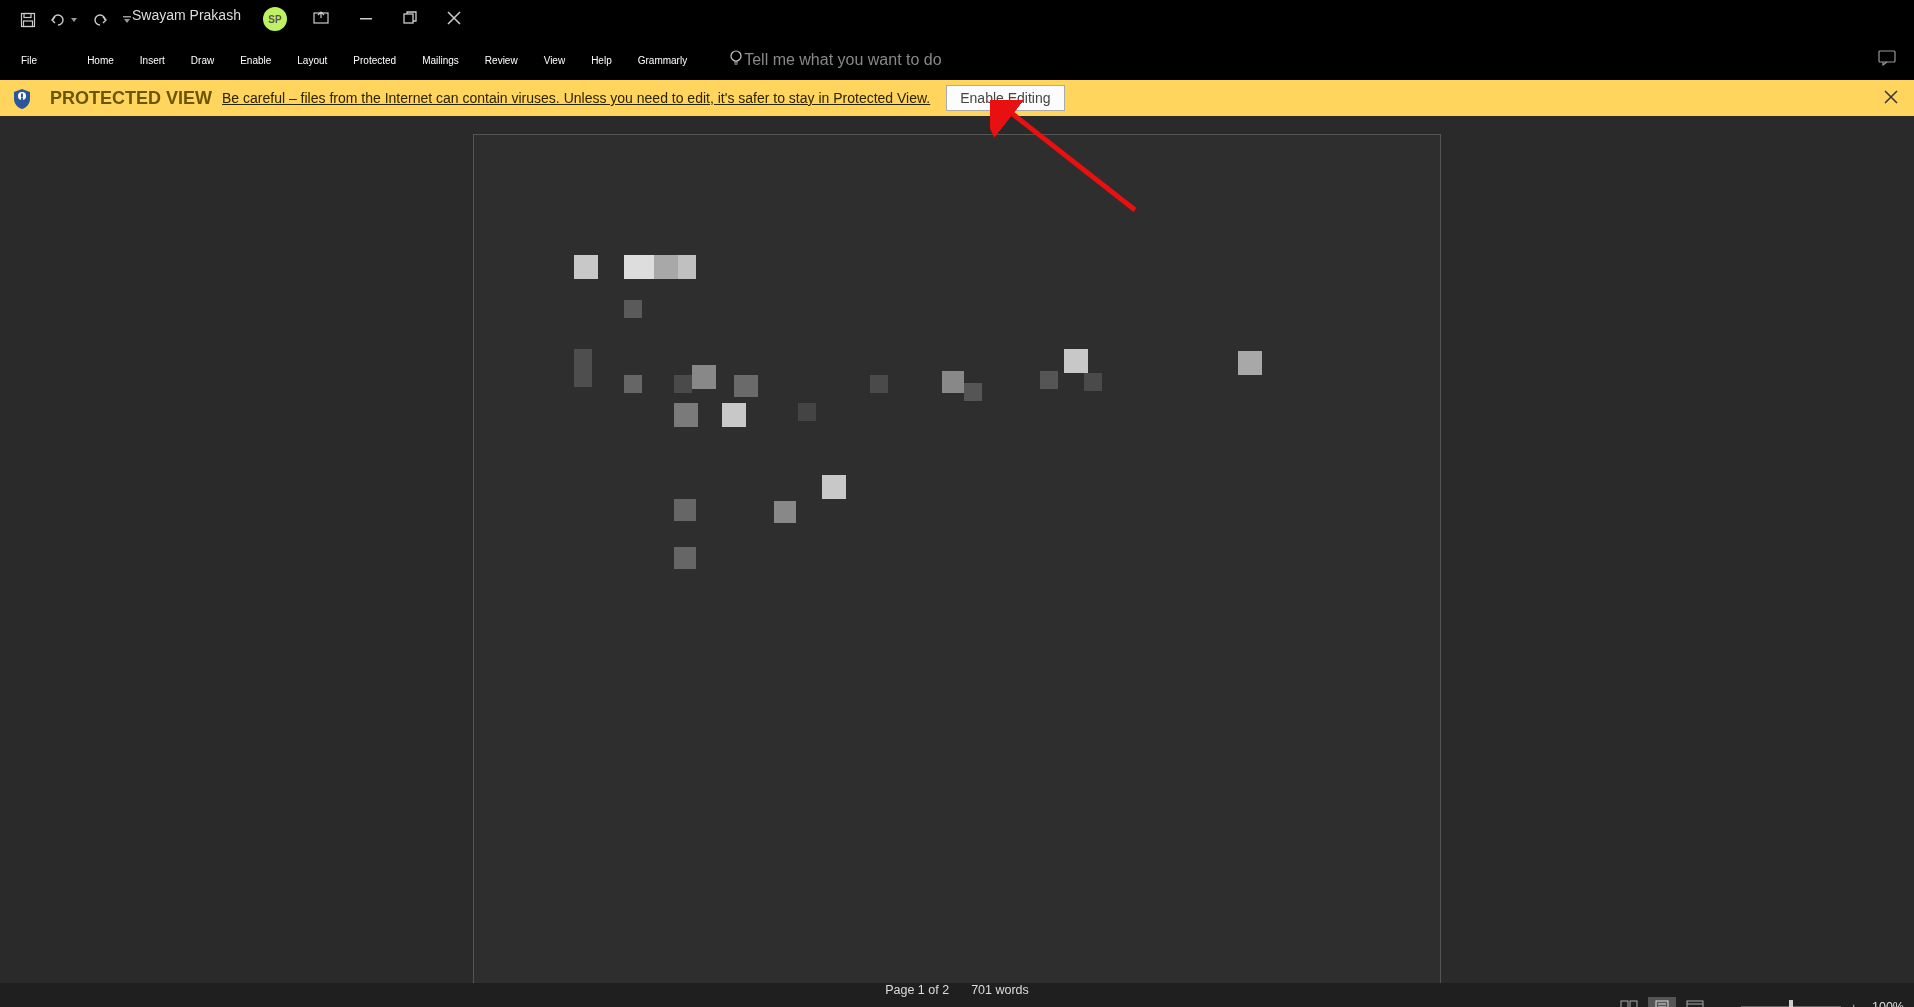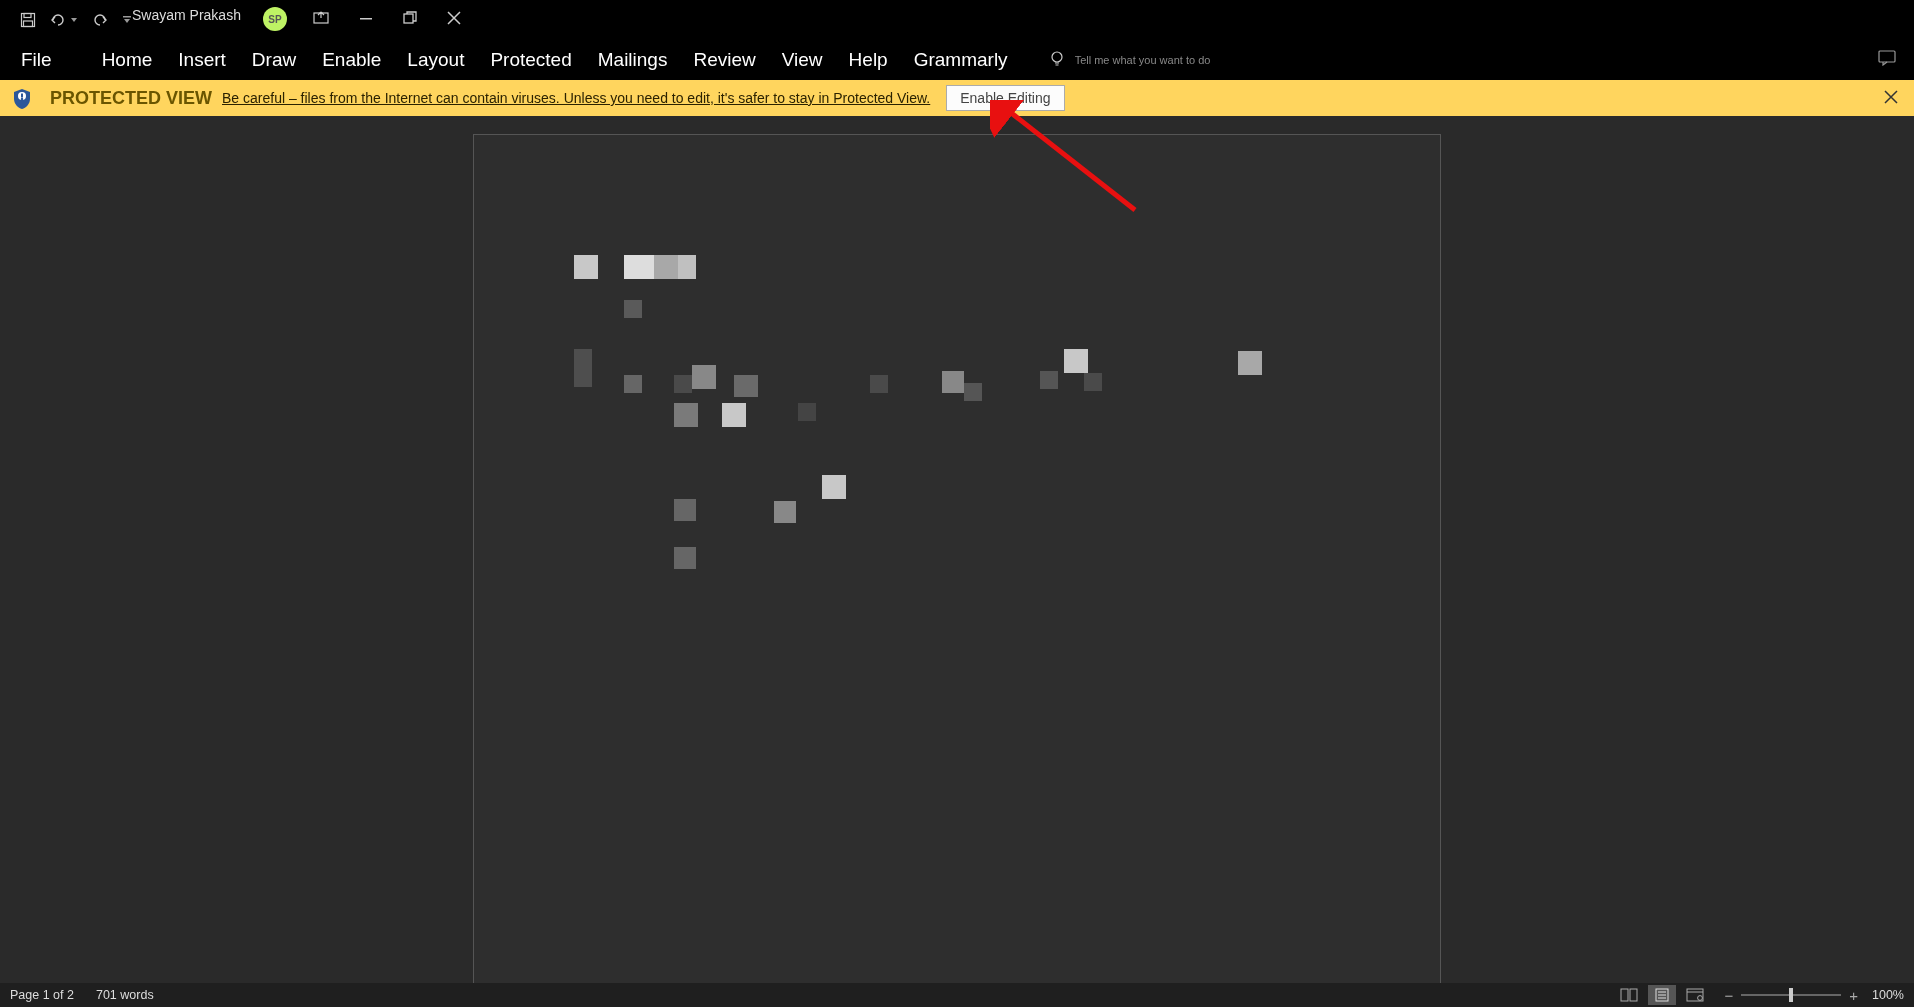--- a/index.html
+++ b/index.html
@@ -9,35 +9,35 @@
     .qat-item { color: #bbb; cursor: pointer; display: flex; align-items: center; }
     .title-center { flex: 1; display: flex; align-items: center; justify-content: center; gap: 0; color: #ddd; font-size: 14px; }
     .title-right { display: flex; align-items: flex-start; gap: 22px; margin-right: 12px; }
     .user-name { color: #ddd; font-size: 14px; }
     .avatar { width: 24px; height: 24px; border-radius: 50%; background: #bef264; color: #555; font-size: 10px; display: flex; align-items: center; justify-content: center; font-weight: 600; }
     .win-btn { color: #ddd; cursor: pointer; padding: 4px; }
     .redacted-title { display: flex; gap: 4px; align-items: center; margin-right: 6px; }
     .redact-box { background: #999; display: inline-block; }
     
     .ribbon-tabs { height: 40px; background: #000; display: flex; align-items: center; padding: 0 8px; position: relative; }
-    .tab { padding: 0 13px; color: #fff; font-size: 19px; height: 40px; display: flex; align-items: center; cursor: pointer; }
-    .tellme { display: flex; align-items: center; gap: 10px; margin-left: 28px; color: #888; font-size: 11px; flex: 1; }
+    .tab { padding: 0 13px; color: #fff; font-size: 10px; height: 40px; display: flex; align-items: center; cursor: pointer; }
+    .tellme { display: flex; align-items: center; margin-left: 28px; color: #888; font-size: 16px; flex: 1; }
     .tellme-icon { color: #ccc; }
     .comments-btn { position: absolute; right: 18px; color: #999; cursor: pointer; }
     
     .protected-bar { height: 36px; background: #ffd55e; display: flex; align-items: center; padding: 0 12px; position: relative; }
     .shield-icon { width: 20px; height: 20px; margin-right: 18px; }
     .pv-label { color: #6a5500; font-weight: 600; font-size: 18px; margin-right: 10px; }
     .pv-text { color: #2b2200; font-size: 14px; text-decoration: underline; }
     .enable-btn { background: #fcfcfc; border: 1px solid #ababab; padding: 4px 13px; font-size: 14px; color: #444; margin-left: 16px; cursor: pointer; }
     .close-pv { position: absolute; right: 16px; color: #333; cursor: pointer; font-size: 18px; }
     
     .doc-area { height: calc(100% - 40px - 40px - 36px - 24px); background: #2a2a2a; display: flex; justify-content: center; overflow: hidden; position: relative; }
     .page { width: 968px; background: #2e2e2e; border: 1px solid #555; margin-top: 18px; height: 100%; position: relative; }
-    .status-bar { height: 24px; background: #1f1f1f; display: flex; align-items: center; padding: 0 10px; color: #ddd; font-size: 12.5px; }
+    .status-bar { height: 24px; background: #1f1f1f; display: flex; align-items: center; padding: 0 10px; color: #ddd; font-size: 12.5px; flex-direction: column; }
     .status-left { display: flex; gap: 22px; }
     .status-right { margin-left: auto; display: flex; align-items: center; gap: 4px; }
     .view-btn { padding: 3px 6px; color: #aaa; cursor: pointer; display: flex; align-items: center; }
     .view-btn.active { background: #555; color: #fff; }
     .zoom-slider { display: flex; align-items: center; gap: 8px; margin: 0 10px; }
     .slider-track { width: 100px; height: 2px; background: #666; position: relative; }
     .slider-thumb { position: absolute; width: 4px; height: 14px; background: #ccc; top: -6px; left: 48px; }
     .zoom-val { color: #ddd; }
     
     .annotation-arrow { position: absolute; top: 100px; left: 990px; width: 160px; height: 120px; pointer-events: none; z-index: 100; }

